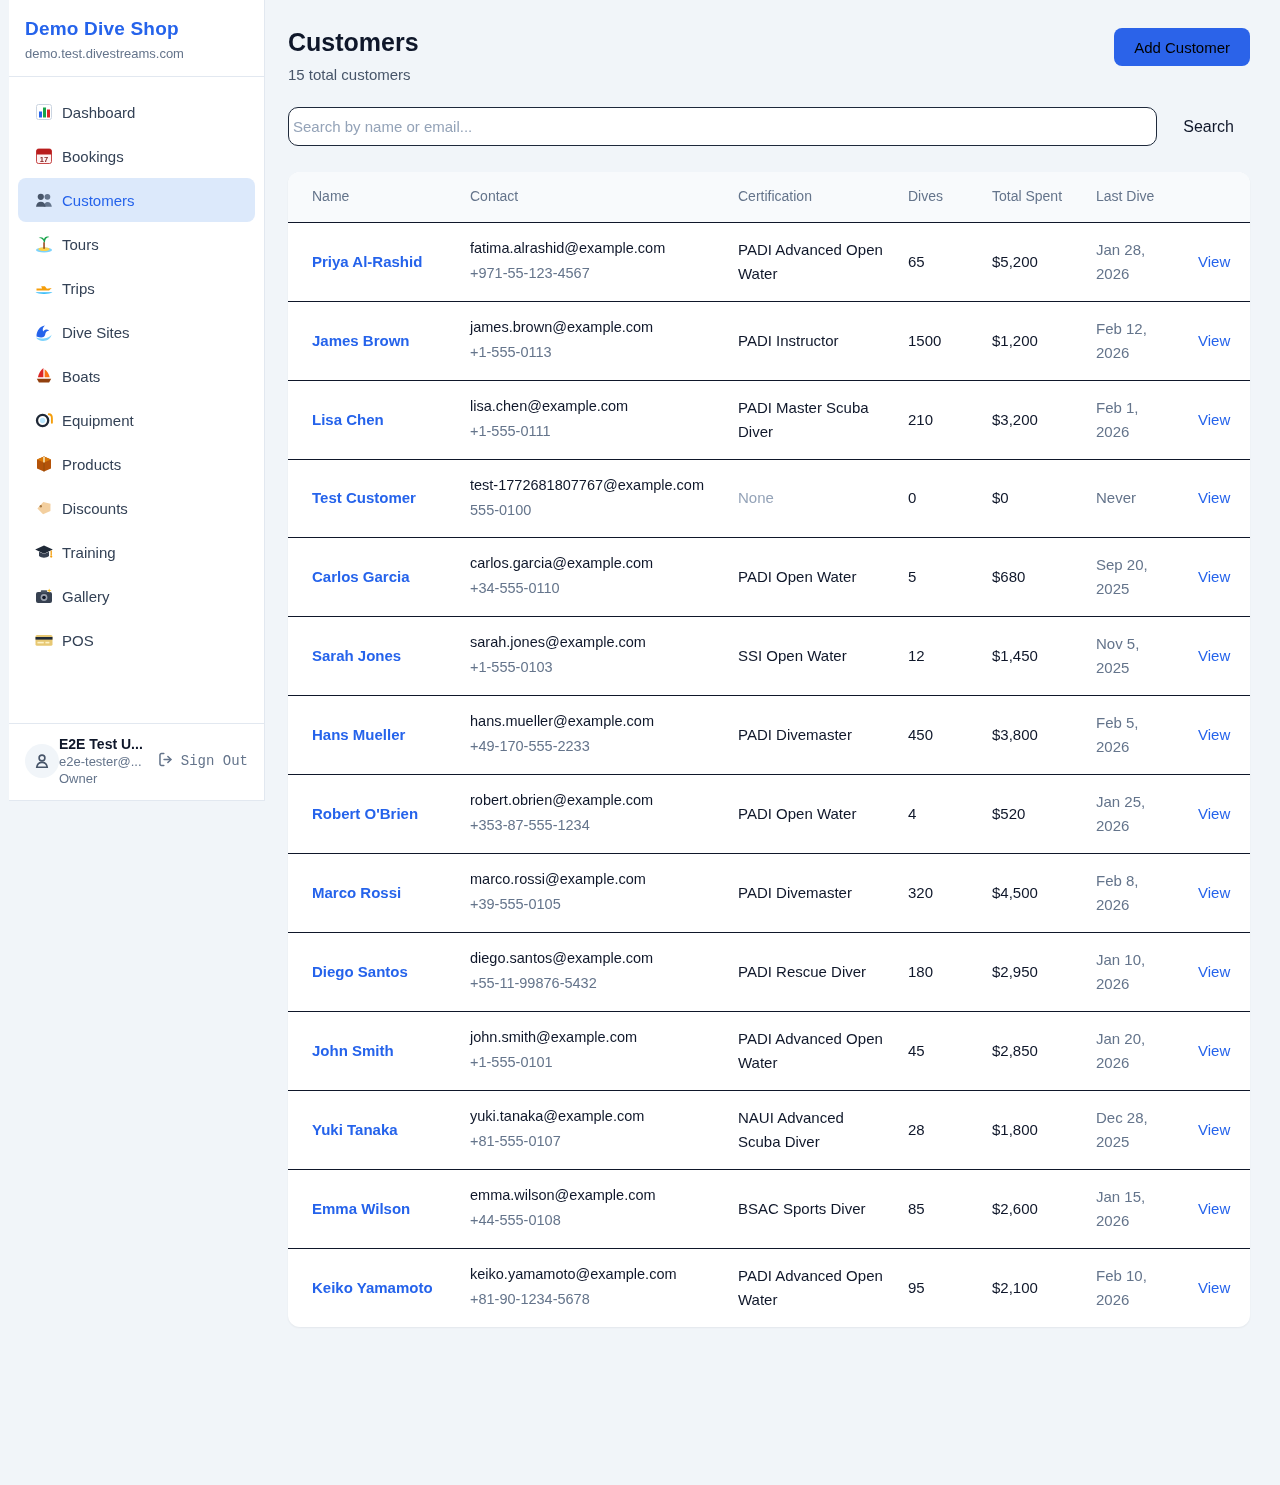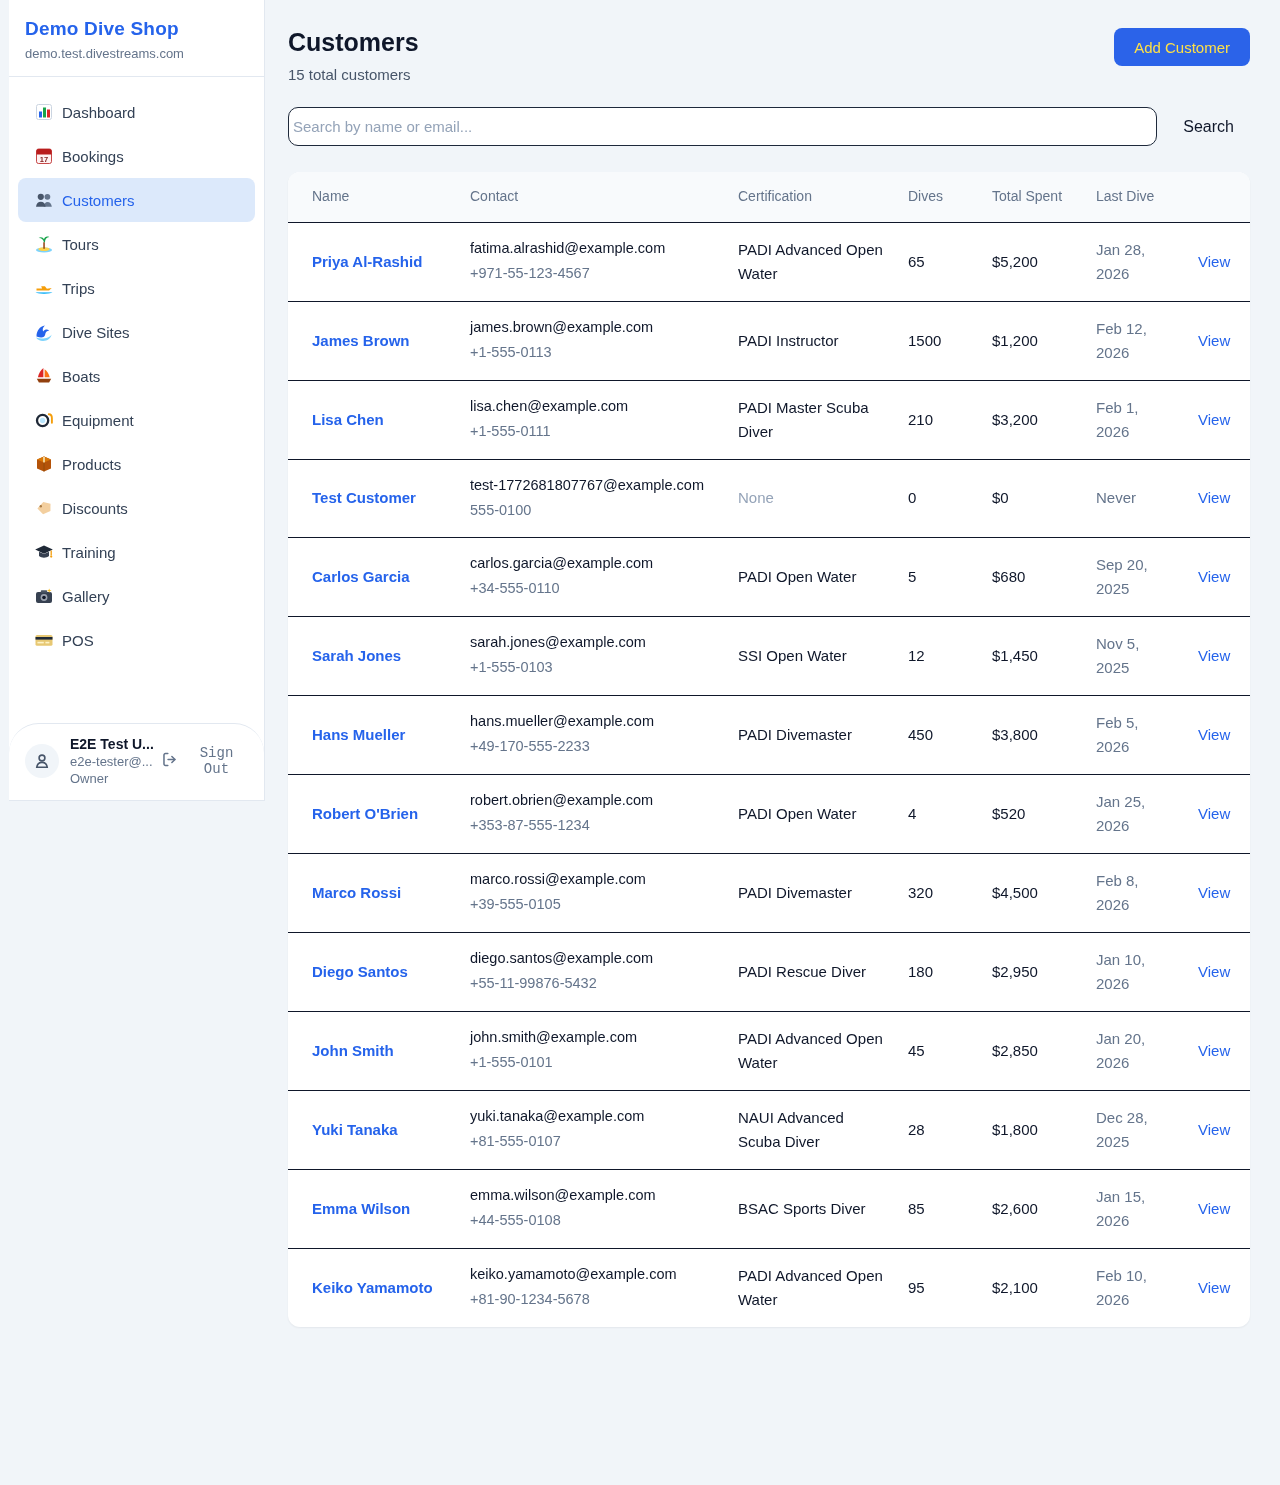--- a/index.html
+++ b/index.html
@@ -29,21 +29,21 @@
     height:44px; padding:0 16px; border-radius:8px;
     color:#334155; font-size:15px; cursor:pointer;
   }
   .nav-item.active { background:#dce9fb; color:#2563eb; }
   .nav-icon { width:20px; height:20px; flex:0 0 20px; }
   .nav-icon svg { width:20px; height:20px; display:block; }
 
   .user-footer {
     border-top:1px solid #e2e8f0;
     padding:12px 16px 14px;
-    display:flex; align-items:center; gap:11px;border-radius:30px;
+    display:flex; align-items:center; 
   }
   .avatar {
     width:34px; height:34px; border-radius:50%;
     background:#f1f5f9; flex:0 0 34px;
     display:flex; align-items:center; justify-content:center;
   }
   .avatar svg { width:20px; height:20px; }
   .user-info { min-width:0; }
   .user-name { font-size:14px; font-weight:bold; color:#0f172a; white-space:nowrap; }
   .user-email { font-size:13px; color:#64748b; margin-top:2px; white-space:nowrap; }
@@ -54,21 +54,21 @@
     font-family:Liberation Mono, monospace;
   }
   .sign-out svg { width:17px; height:17px; }
 
   
   .main { margin-left:256px; padding:28px 30px 33px 32px; }
   .page-header { display:flex; align-items:flex-start; justify-content:space-between; }
   .page-title { font-size:25px; font-weight:bold; color:#0f172a; }
   .page-subtitle { font-size:15px; color:#475569; margin-top:9px; }
   .add-btn {
-    background:#2b63e9; color:#fde047; border:none; border-radius:8px;
+    background:#2b63e9; color:#000000; border:none; border-radius:8px;
     font-size:15px; font-weight:500; padding:10px 20px; height:38px;
     cursor:pointer; font-family:"Liberation Sans", sans-serif;margin-left:32px;
   }
 
   .search-row { display:flex; align-items:center; margin-top:24px; }
   .search-input {
     flex:1; height:39px; border:1px solid #1e293b; border-radius:10px;
     background:#ffffff; padding:0 4px; font-size:15px; color:#0f172a;
     font-family:"Liberation Sans", sans-serif; outline:none;
   }

